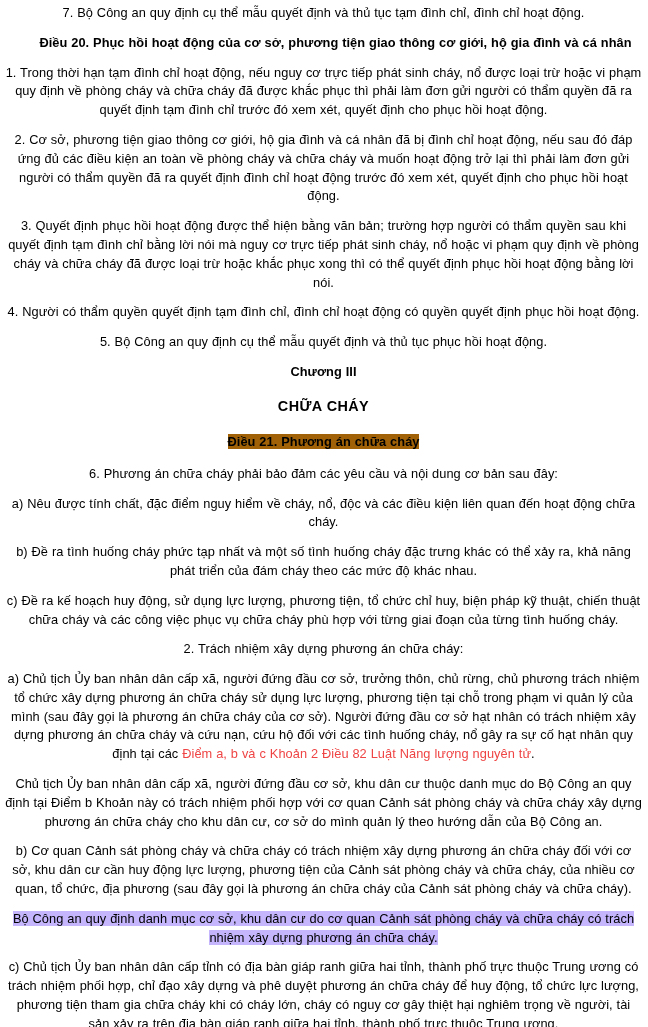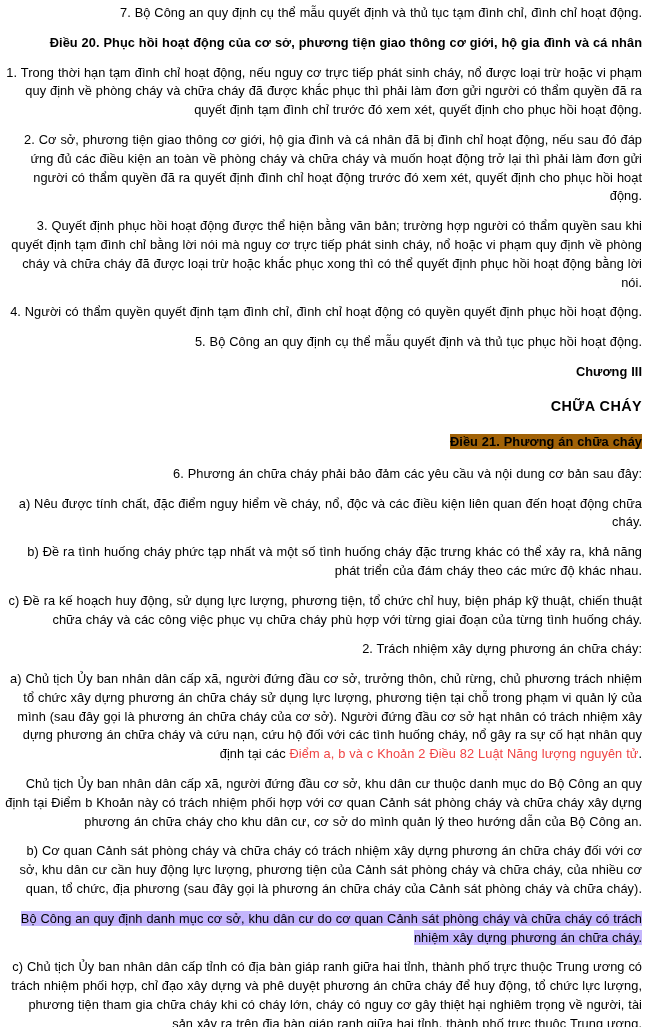--- a/index.html
+++ b/index.html
@@ -18,38 +18,38 @@
   #doc {
     width: 648px;
     box-sizing: border-box;
     padding: 4px 6px 6px 5px;
     background: #ffffff;
   }
   p {
     margin: 0 0 11px 0;
     font-size: 12.8px;
     line-height: 1.47;
-    text-align: right;
+    text-align: center;
     letter-spacing: 0.05px;
     word-spacing: 0.3px;
   }
   p.body-text {
     font-weight: normal;
   }
   p.heading {
     font-weight: bold;
     padding-left: 24px;
   }
   p.chapter-label {
     font-weight: bold;
     margin-bottom: 14px;
   }
   p.chapter-title {
     font-weight: bold;
-    text-align: right;
+    text-align: center;
     font-size: 14.4px;
     margin: 0 0 16px 0;
     letter-spacing: 0.4px;
   }
   p.article-heading-highlight {
     font-weight: bold;
     margin-bottom: 13px;
   }
   .hl {
     background-color: #a16207;

